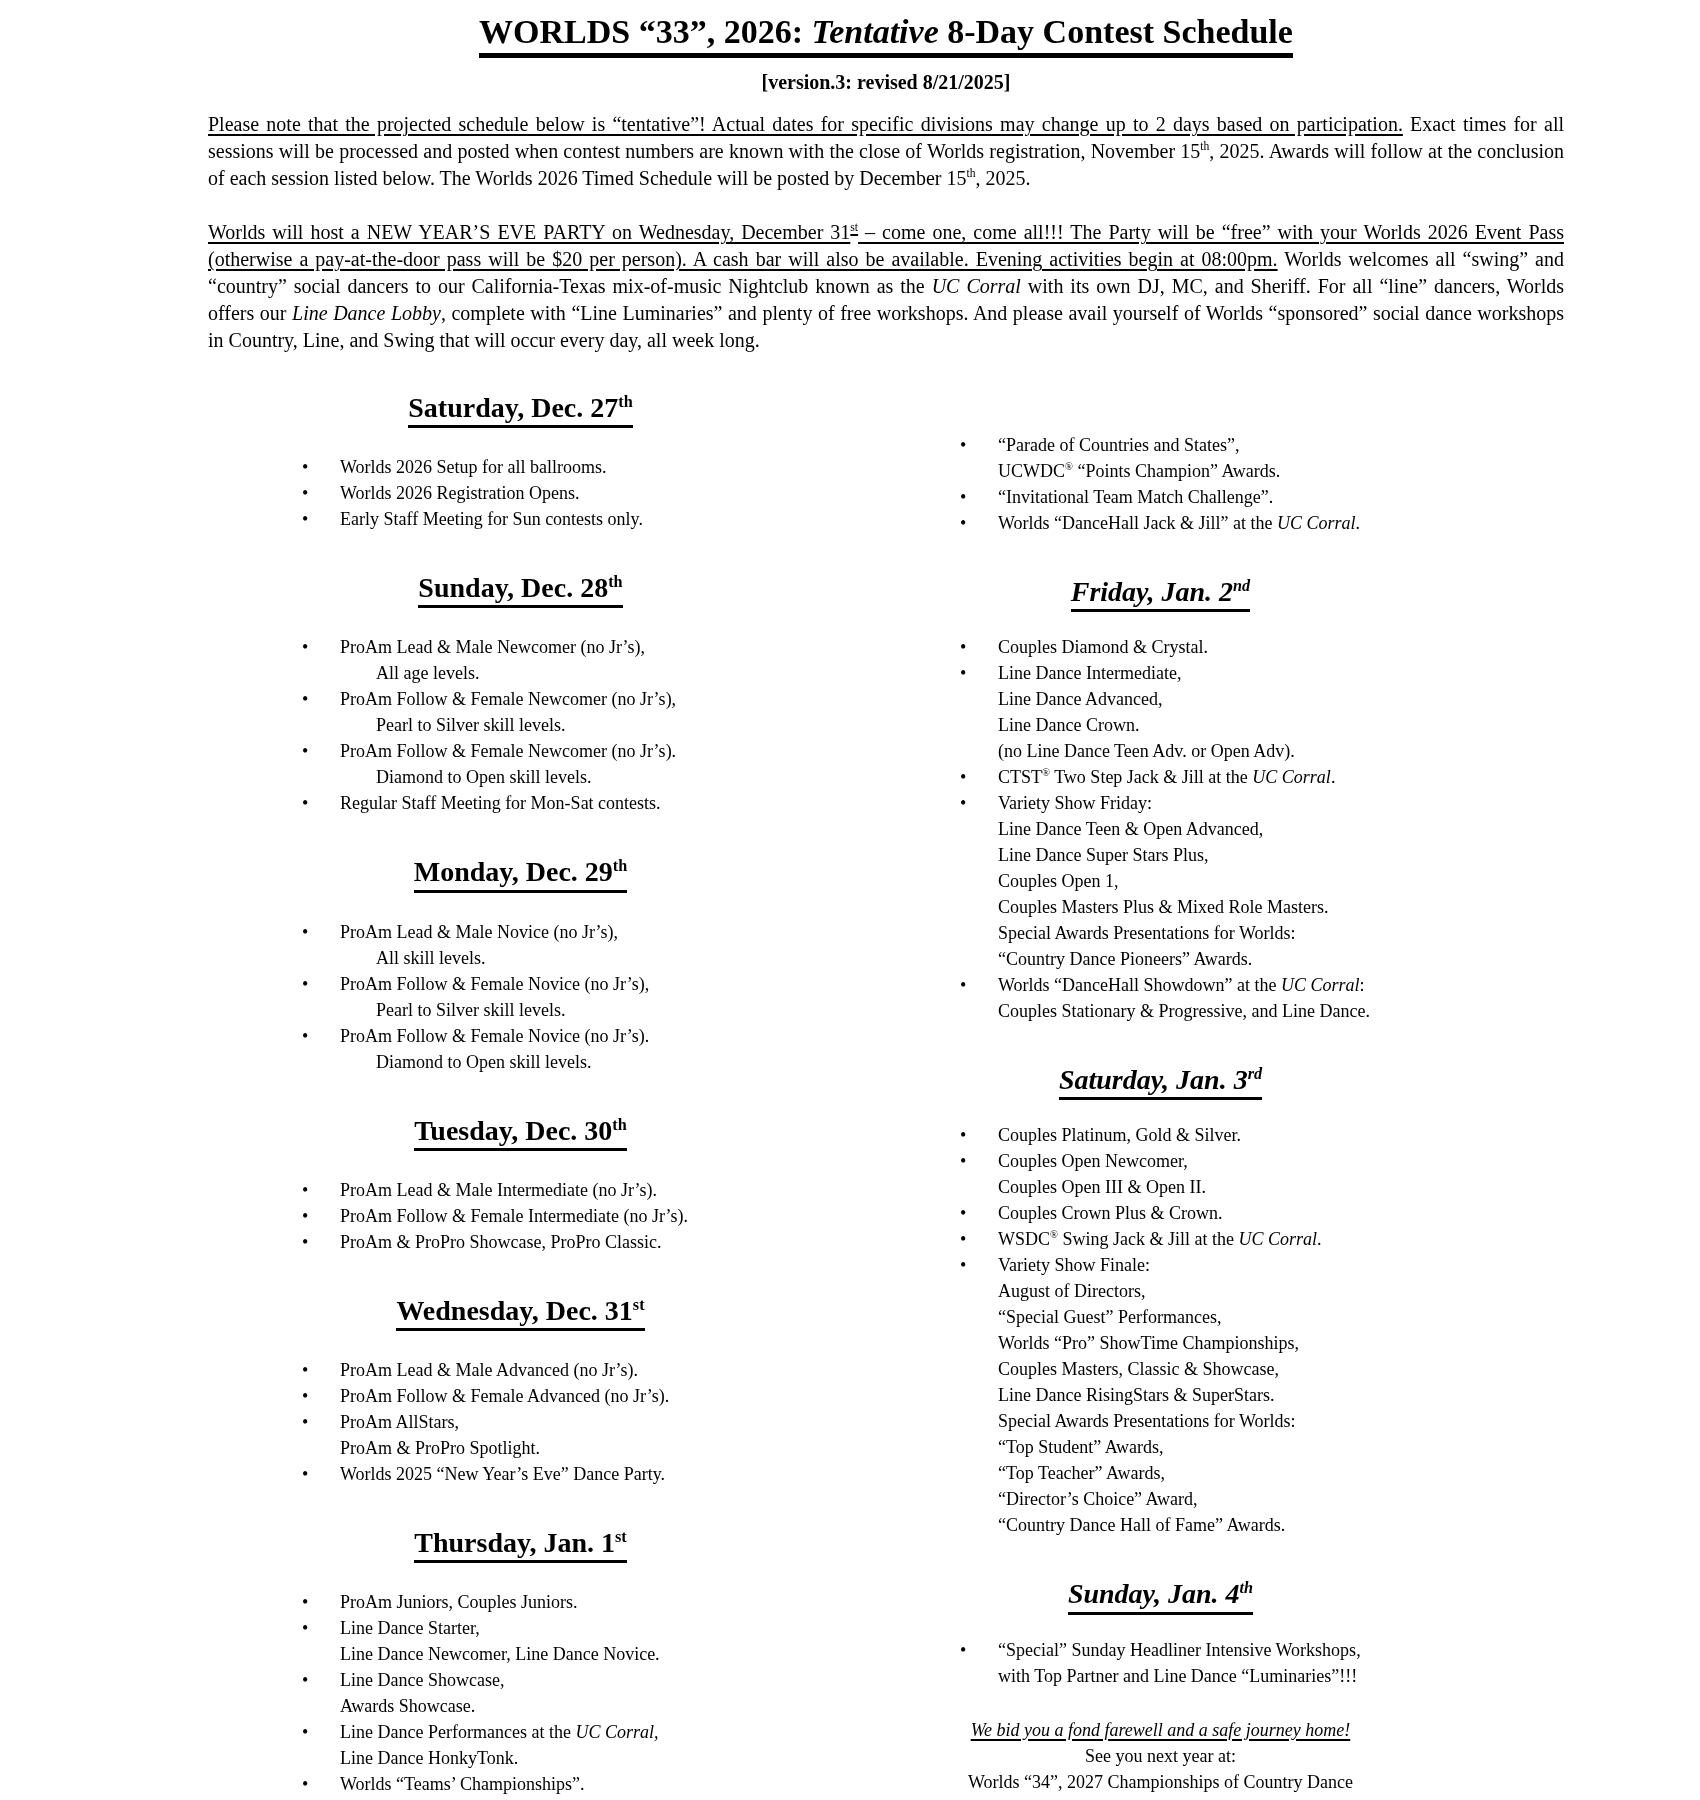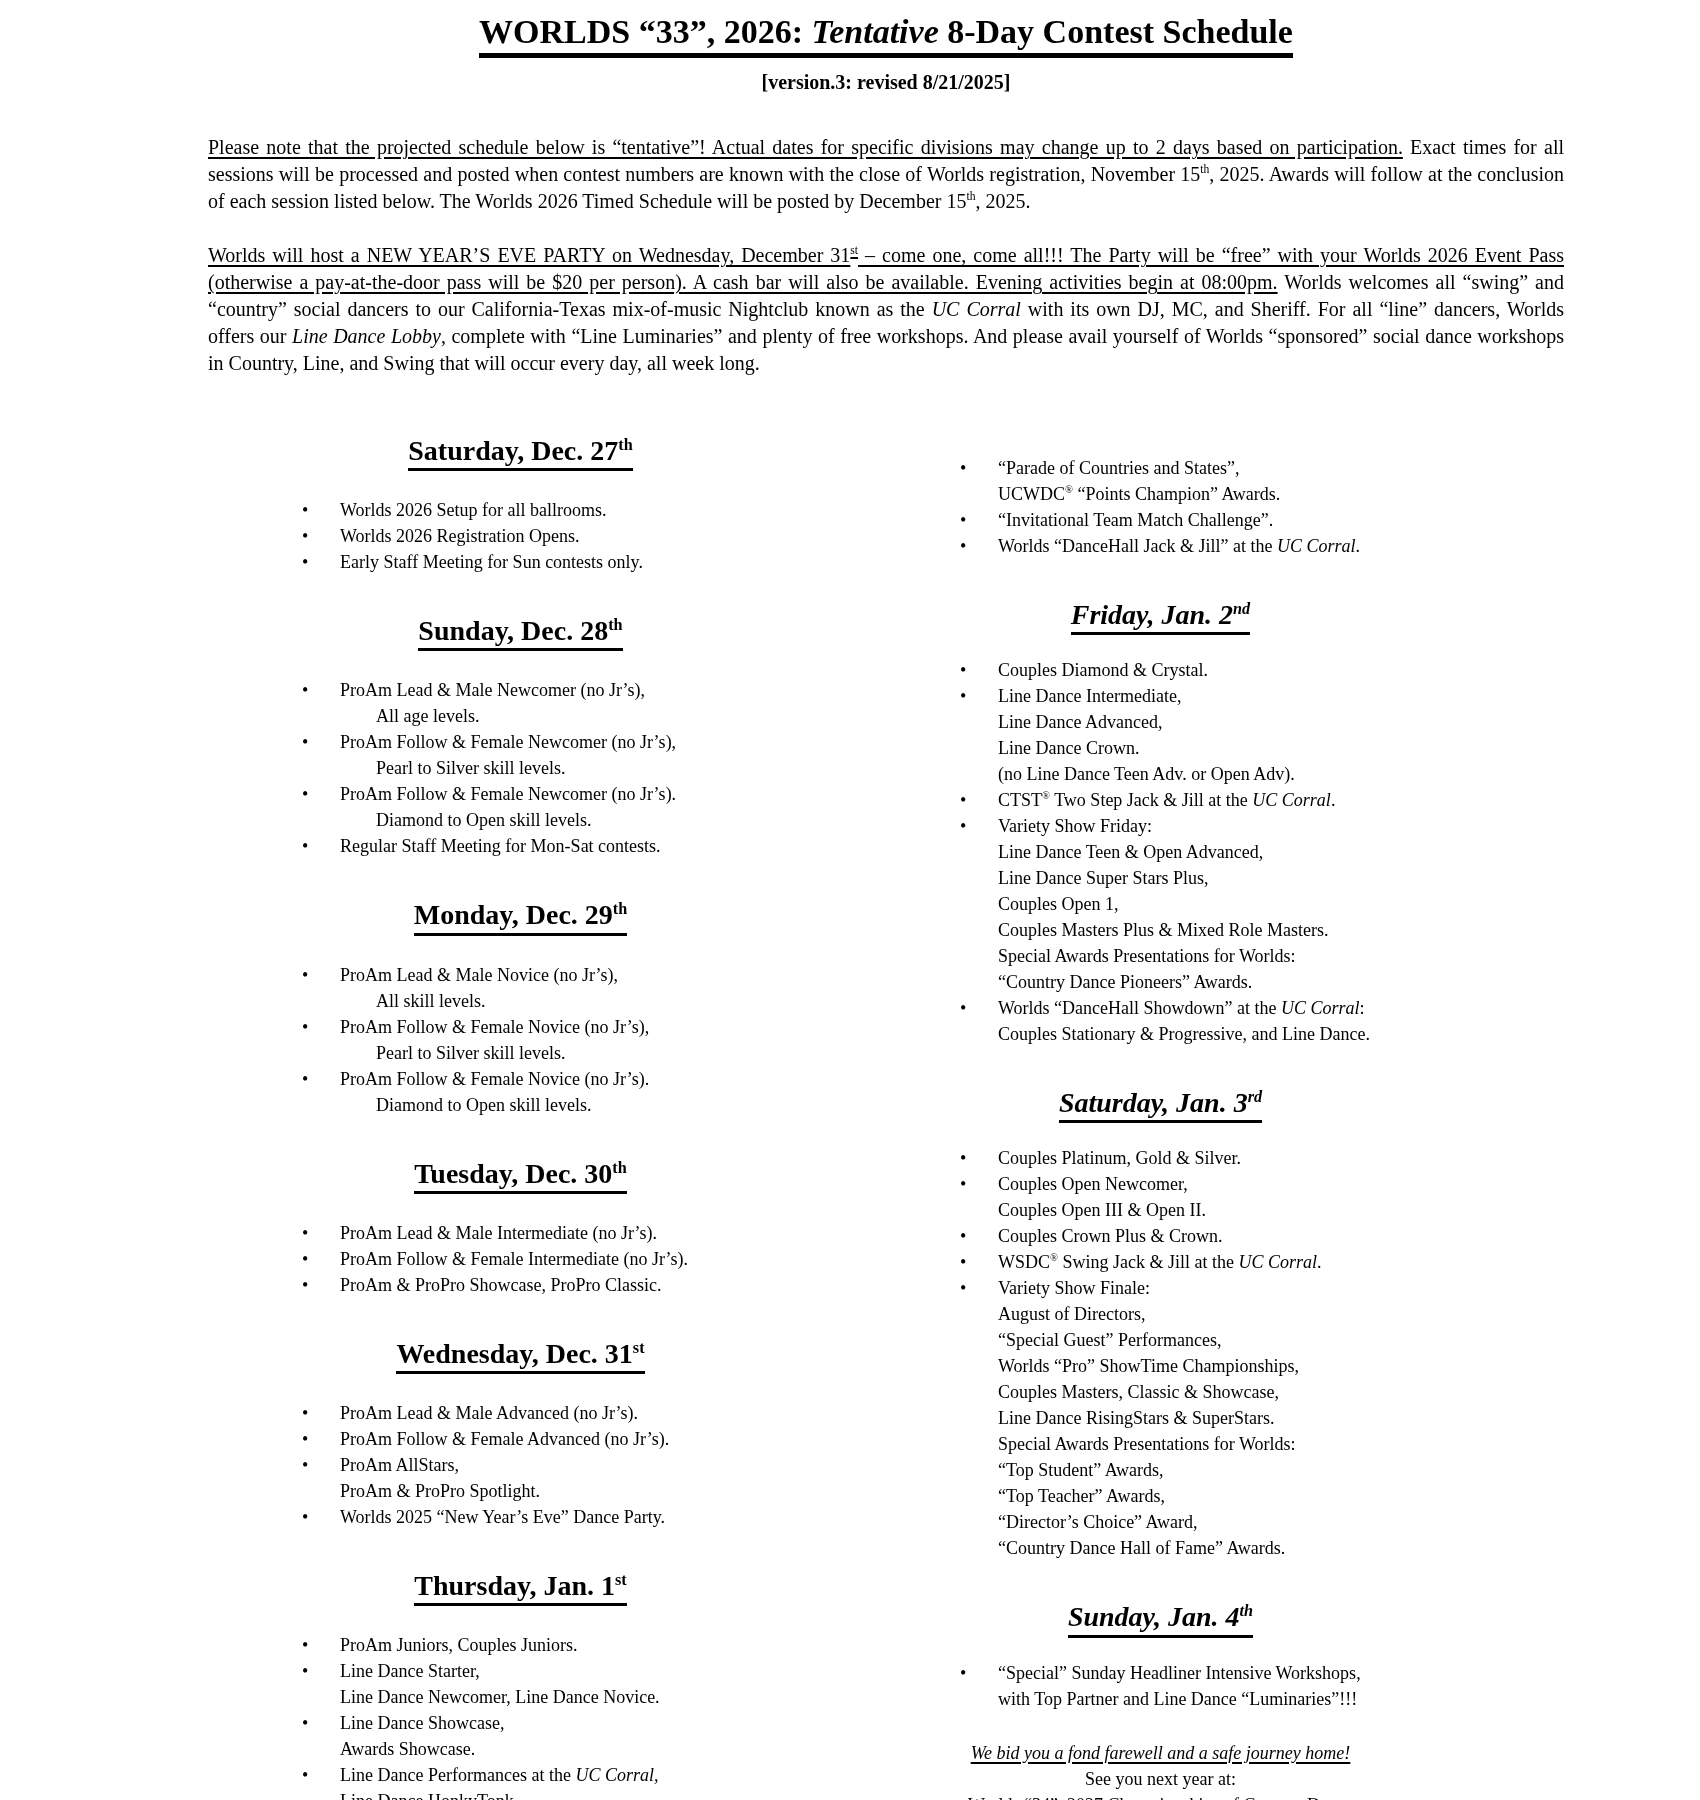--- a/index.html
+++ b/index.html
@@ -11,30 +11,30 @@
   .inner{padding:10px 172px 0 172px;}
   .title{
     text-align:center;font-weight:bold;font-size:34px;line-height:1.18;
     margin:2px 0 0 0;
   }
   .title .tline{border-bottom:5px solid #000;padding-bottom:1px;display:inline-block;}
   .version{text-align:center;font-weight:bold;font-size:20px;margin-top:13px;}
   .intro-p{
     font-size:20px;line-height:27px;text-align:justify;margin:27px 0 0 0;
   }
-  .intro-p.first{margin-top:40px;}
+  .intro-p.first{margin-top:17px;}
   .cols{display:flex;margin-top:38px;}
   .col-left{width:625px;flex:none;}
   .col-right{width:700px;flex:none;margin-left:25px;}
   .day-heading{
     font-size:28px;font-weight:bold;text-align:center;
     margin:40px 0 26px 0;line-height:1.15;
   }
   .col-right .day-heading{padding-right:95px;margin-bottom:22px;font-style:italic;}
-  .col > .day-heading:first-child{margin-top:20px;}
+  .col > .day-heading:first-child{margin-top:0;}
   .hline{border-bottom:3px solid #000;padding-bottom:1px;display:inline-block;}
   .blist{font-size:18px;line-height:26px;}
   .blist.continuation{margin-top:40px;}
   .item{position:relative;padding-left:132px;}
   .col-right .item{padding-left:140px;}
   .item .bullet{position:absolute;left:94px;top:0;font-size:18px;}
   .col-right .item .bullet{left:102px;}
   .line{white-space:nowrap;}
   .line.ind1{padding-left:36px;}
   .footer{text-align:center;margin-top:28px;font-size:18px;line-height:26px;padding-right:95px;}

